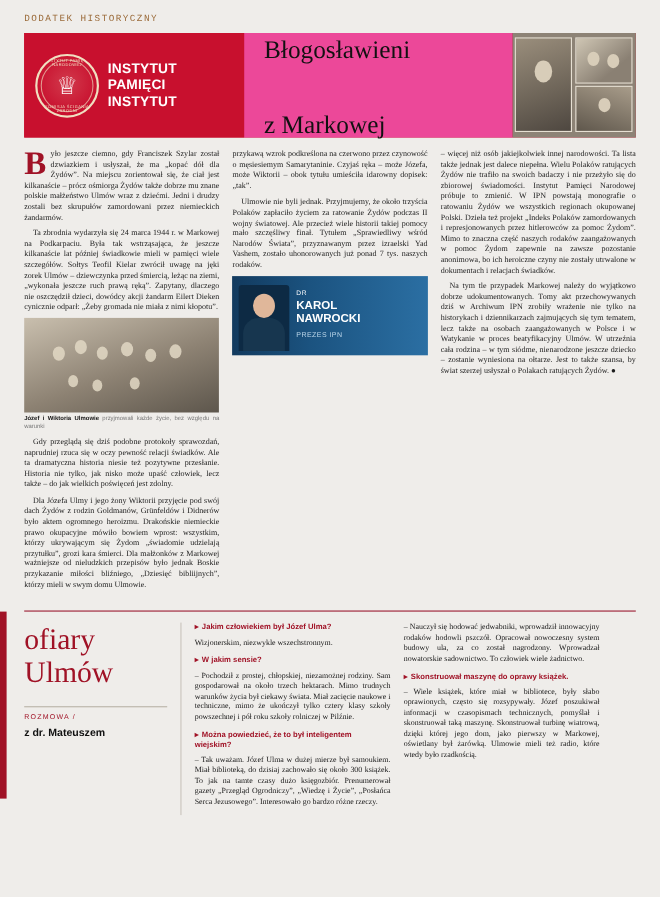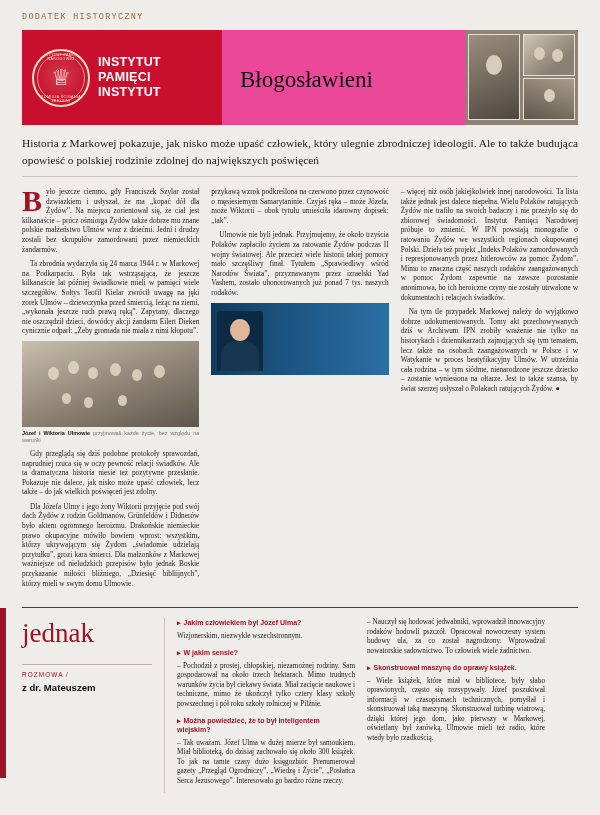--- a/index.html
+++ b/index.html
@@ -323,82 +323,89 @@
         <div class="micro bottom">KOMISJA ŚCIGANIA ZBRODNI</div>
       </div>
       <div class="ipn-name">
         <div>INSTYTUT</div>
         <div>PAMIĘCI</div>
         <div>INSTYTUT</div>
       </div>
     </div>
     <div class="masthead-title">
       <div class="t1">Błogosławieni</div>
+      <div class="t2">z Markowej</div>
     </div>
     <div class="photo-strip">
       <div class="ph p1">
           <div class="face"></div>
         </div>
       <div class="ph p2">
           <div class="face"></div>
           <div class="face face2"></div>
         </div>
       <div class="ph p3">
           <div class="face"></div>
         </div>
     </div>
   </div>
 
-  <div class="standfirst">Historia z Markowej pokazuje, jak nisko może upaść człowiek, który ulegnie zbrodniczej ideologii. Ale to także budująca opowieść o polskiej rodzinie zdolnej do największych poświęceń</div>
 
   <div class="body-cols">
 
     <div class="col">
       <p><span class="dropcap">B</span><span>yło jeszcze ciemno, gdy Franciszek Szylar został dzwiazkiem i usłyszał, że ma „kopać dół dla Żydów”. Na miejscu zorientował się, że ciał jest kilkanaście – prócz ośmiorga Żydów także dobrze mu znane polskie małżeństwo Ulmów wraz z dziećmi. Jedni i drudzy zostali bez skrupułów zamordowani przez niemieckich żandarmów.</span></p>
       <p class="ind">Ta zbrodnia wydarzyła się 24 marca 1944 r. w Markowej na Podkarpaciu. Była tak wstrząsająca, że jeszcze kilkanaście lat później świadkowie mieli w pamięci wiele szczegółów. Sołtys Teofil Kielar zwrócił uwagę na jęki zorek Ulmów – dziewczynka przed śmiercią, leżąc na ziemi, „wykonała jeszcze ruch prawą ręką”. Zapytany, dlaczego nie oszczędził dzieci, dowódcy akcji żandarm Eilert Dieken cynicznie odparł: „Żeby gromada nie miała z nimi kłopotu”.</p>
       <div class="photo-box">
         <div class="grp" style="left:26px;top:26px;width:11px;height:13px"></div>
         <div class="grp" style="left:46px;top:20px;width:11px;height:13px"></div>
         <div class="grp" style="left:66px;top:26px;width:10px;height:12px"></div>
         <div class="grp" style="left:88px;top:22px;width:11px;height:13px"></div>
         <div class="grp" style="left:110px;top:28px;width:10px;height:12px"></div>
         <div class="grp" style="left:132px;top:24px;width:11px;height:13px"></div>
         <div class="grp" style="left:40px;top:52px;width:9px;height:11px"></div>
         <div class="grp" style="left:62px;top:56px;width:9px;height:11px"></div>
         <div class="grp" style="left:96px;top:54px;width:9px;height:11px"></div>
       </div>
       <div class="caption">
         <b>Józef i Wiktoria Ulmowie</b><span class="grey"> przyjmowali każde życie, bez względu na warunki</span>
       </div>
-      <p class="ind">Gdy przeglądą się dziś podobne protokoły sprawozdań, naprudniej rzuca się w oczy pewność relacji świadków. Ale ta dramatyczna historia niesie też pozytywne przesłanie. Pokazuje nie dalece, jak nisko może upaść człowiek, lecz także – do jak wielkich poświęceń jest zdolny.</p>
+      <p class="ind">Gdy przeglądą się dziś podobne protokoły sprawozdań, naprudniej rzuca się w oczy pewność relacji świadków. Ale ta dramatyczna historia niesie też pozytywne przesłanie. Historia nie tylko, jak nisko może upaść człowiek, lecz także – do jak wielkich poświęceń jest zdolny.</p>
       <p class="ind">Dla Józefa Ulmy i jego żony Wiktorii przyjęcie pod swój dach Żydów z rodzin Goldmanów, Grünfeldów i Didnerów było aktem ogromnego heroizmu. Drakońskie niemieckie prawo okupacyjne mówiło bowiem wprost: wszystkim, którzy ukrywającym się Żydom „świadomie udzielają przytułku”, grozi kara śmierci. Dla małżonków z Markowej ważniejsze od nieludzkich przepisów było jednak Boskie przykazanie miłości bliźniego, „Dziesięć bibliijnych”, którzy mieli w swym domu Ulmowie.</p>
     </div>
 
     <div class="col">
       <p>przykawą wzrok podkreślona na czerwono przez czynowość o męsiesiemym Samarytaninie. Czyjaś ręka – może Józefa, może Wiktorii – obok tytułu umieściła idarowny dopisek: „tak”.</p>
       <p class="ind">Ulmowie nie byli jednak. Przyjmujemy, że około trzyścia Polaków zapłaciło życiem za ratowanie Żydów podczas II wojny światowej. Ale przecież wiele historii takiej pomocy mało szczęśliwy finał. Tytułem „Sprawiedliwy wśród Narodów Świata”, przyznawanym przez izraelski Yad Vashem, zostało uhonorowanych już ponad 7 tys. naszych rodaków.</p>
       <div class="ipn-card">
         <div class="pp">
           <div class="head"></div>
             <div class="torso"></div>
         </div>
+        <div class="txt">
+          <div class="dr">DR</div>
+          <div class="nm">KAROL</div>
+          <div class="nm">NAWROCKI</div>
+          <div class="role">PREZES IPN</div>
+        </div>
       </div>
     </div>
 
     <div class="col">
       <p>– więcej niż osób jakiejkolwiek innej narodowości. Ta lista także jednak jest dalece niepełna. Wielu Polaków ratujących Żydów nie trafiło na swoich badaczy i nie przeżyło się do zbiorowej świadomości. Instytut Pamięci Narodowej próbuje to zmienić. W IPN powstają monografie o ratowaniu Żydów we wszystkich regionach okupowanej Polski. Dzieła też projekt „Indeks Polaków zamordowanych i represjonowanych przez hitlerowców za pomoc Żydom”. Mimo to znaczna część naszych rodaków zaangażowanych w pomoc Żydom zapewnie na zawsze pozostanie anonimowa, bo ich heroiczne czyny nie zostały utrwalone w dokumentach i relacjach świadków.</p>
       <p class="ind">Na tym tle przypadek Markowej należy do wyjątkowo dobrze udokumentowanych. Tomy akt przechowywanych dziś w Archiwum IPN zrobiły wrażenie nie tylko na historykach i dziennikarzach zajmujących się tym tematem, lecz także na osobach zaangażowanych w Polsce i w Watykanie w proces beatyfikacyjny Ulmów. W utrzeźnia cała rodzina – w tym siódme, nienarodzone jeszcze dziecko – zostanie wyniesiona na ołtarze. Jest to także szansa, by świat szerzej usłyszał o Polakach ratujących Żydów. ●</p>
     </div>
   </div>
 
   <div class="lower">
     <div class="left-tab"></div>
 
     <div class="lower-left">
-      <div class="waga">jednak</div>
+      <div class="waga">ofiary</div>
+      <div class="waga">Ulmów</div>
       <div class="rozmowa-rule"></div>
       <div class="rozmowa-lbl">ROZMOWA /</div>
       <div class="interviewee">
         <div><b>z dr. Mateuszem</b></div>
 
       </div>
 
     </div>
 
     <div class="lower-cols">

